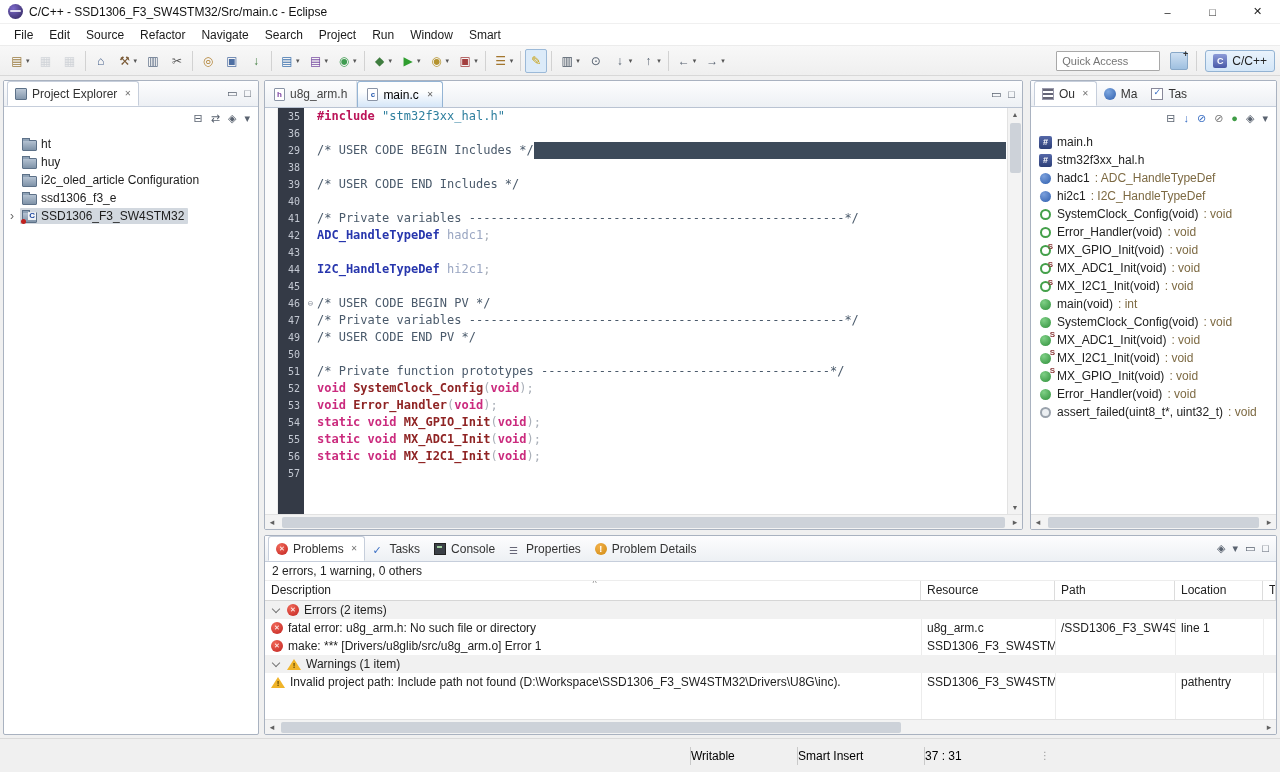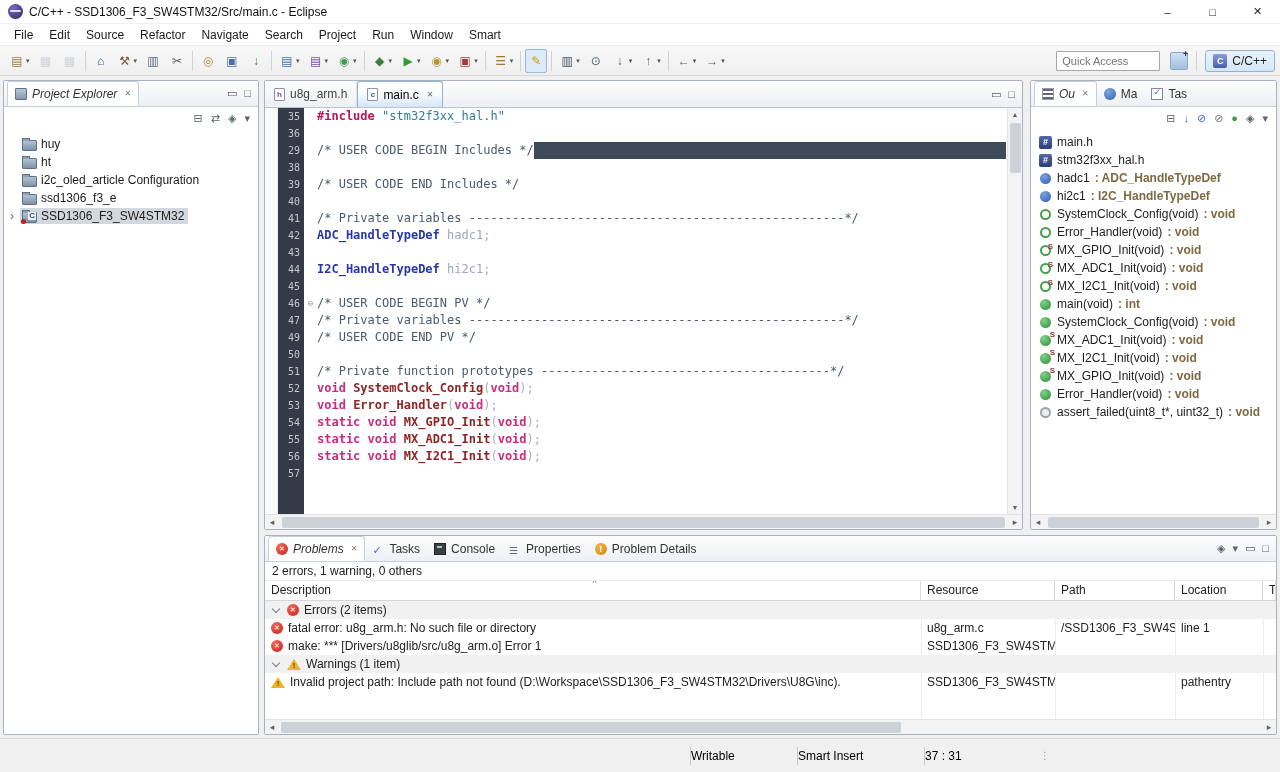--- a/index.html
+++ b/index.html
@@ -43,21 +43,21 @@
   .explorer{width:256px;flex:none;}
   .right-col{flex:1;display:flex;flex-direction:column;gap:5px;min-width:0;}
   .top-row{flex:1;display:flex;gap:7px;min-height:0;}
   .editor-panel{flex:1;min-width:0;}
   .outline{width:247px;flex:none;}
   .problems{height:200px;flex:none;}
 
   
   .panel-tabs{height:26px;display:flex;align-items:flex-end;background:linear-gradient(#fdfdfe,#edf0f4);border-bottom:1px solid #c6cedb;padding-left:3px;flex:none;}
   .vtab{height:25px;display:flex;align-items:center;gap:5px;padding:0 7px;color:#333;}
-  .vtab.active{background:#fff;border:1px solid #c6cedb;border-bottom:1px solid #fff;border-radius:3px 3px 0 0;font-style:italic;}
+  .vtab.active{background:#fff;border:1px solid #c6cedb;border-bottom:1px solid #fff;border-radius:3px 3px 0 0;}
   .vtab-close{font-size:8px;color:#777;margin-left:2px;}
   .panel-head-icons{margin-left:auto;display:flex;align-items:center;gap:7px;padding:0 7px;height:100%;}
   .sico{font-size:11px;color:#5a6370;line-height:1;}
   .panel-toolbar{height:22px;display:flex;align-items:center;justify-content:flex-end;gap:8px;padding:0 8px;flex:none;background:#fff;}
 
   
   .vt-ico{width:12px;height:12px;flex:none;display:inline-block;position:relative;}
   .vt-ico.outline{background:repeating-linear-gradient(#667 0 2px,#fff 2px 4px);border:1px solid #99a;}
   .vt-ico.make-target{border-radius:50%;background:radial-gradient(circle at 35% 30%,#7ea8e0,#2f5fae);}
   .vt-ico.task-list{background:#fff;border:1px solid #889;}
@@ -118,21 +118,21 @@
   .vthumb{width:11px;height:50px;background:#cdd2d9;border-radius:2px;margin-top:2px;}
   .hscroll{height:15px;background:#f3f3f3;border-top:1px solid #e2e2e2;display:flex;align-items:center;flex:none;}
   .hthumb{height:11px;background:#cdd2d9;border-radius:2px;}
   .hthumb.wide{flex:1;margin:0 3px;}
   .harrow{width:14px;text-align:center;font-size:9px;color:#606060;flex:none;}
 
   
   .outline-list{flex:1;padding-top:4px;overflow:hidden;}
   .orow{height:18px;display:flex;align-items:center;gap:5px;padding-left:8px;white-space:nowrap;}
   .oname{color:#222;}
-  .otype{color:#7d6a43;font-weight:bold;}
+  .otype{color:#7d6a43;}
   .oi{width:13px;height:13px;flex:none;position:relative;display:inline-block;}
   .oi-include{background:linear-gradient(#5568a8,#2c3e77);border-radius:2px;}
   .oi-include:before{content:"#";position:absolute;left:0;right:0;text-align:center;color:#fff;font-size:9px;line-height:13px;font-weight:bold;}
   .oi-variable{border-radius:50%;background:radial-gradient(circle at 35% 30%,#7ba0dc,#2f5fae);width:11px;height:11px;margin:1px;}
   .oi-func-decl{width:11px;height:11px;margin:1px;border:2px solid #44a04a;border-radius:50%;background:#fff;}
   .oi-func-def{width:11px;height:11px;margin:1px;border-radius:50%;background:radial-gradient(circle at 35% 30%,#7fd086,#2f8f3a);}
   .oi-func-gray{width:11px;height:11px;margin:1px;border:2px solid #9aa2ac;border-radius:50%;background:#eceff2;}
   .oi.static:after{content:"S";position:absolute;top:-5px;right:-4px;font-size:8px;font-weight:bold;color:#8b3a3a;}
 
   
@@ -320,28 +320,28 @@
           <span class="sico">⊟</span>
           <span class="sico">⇄</span>
           <span class="sico">◈</span>
           <span class="sico">▾</span>
         </div>
       <div class="tree" id="explorer-tree">
           <div class="tree-row">
             <span class="tw"></span>
             <span class="tr-wrap">
               <span class="icon-folder"></span>
-              <span class="tree-label">huy</span>
+              <span class="tree-label">ht</span>
             </span>
           </div>
           <div class="tree-row">
             <span class="tw"></span>
             <span class="tr-wrap">
               <span class="icon-folder"></span>
-              <span class="tree-label">ht</span>
+              <span class="tree-label">huy</span>
             </span>
           </div>
           <div class="tree-row">
             <span class="tw"></span>
             <span class="tr-wrap">
               <span class="icon-folder"></span>
               <span class="tree-label">i2c_oled_article Configuration</span>
             </span>
           </div>
           <div class="tree-row">

